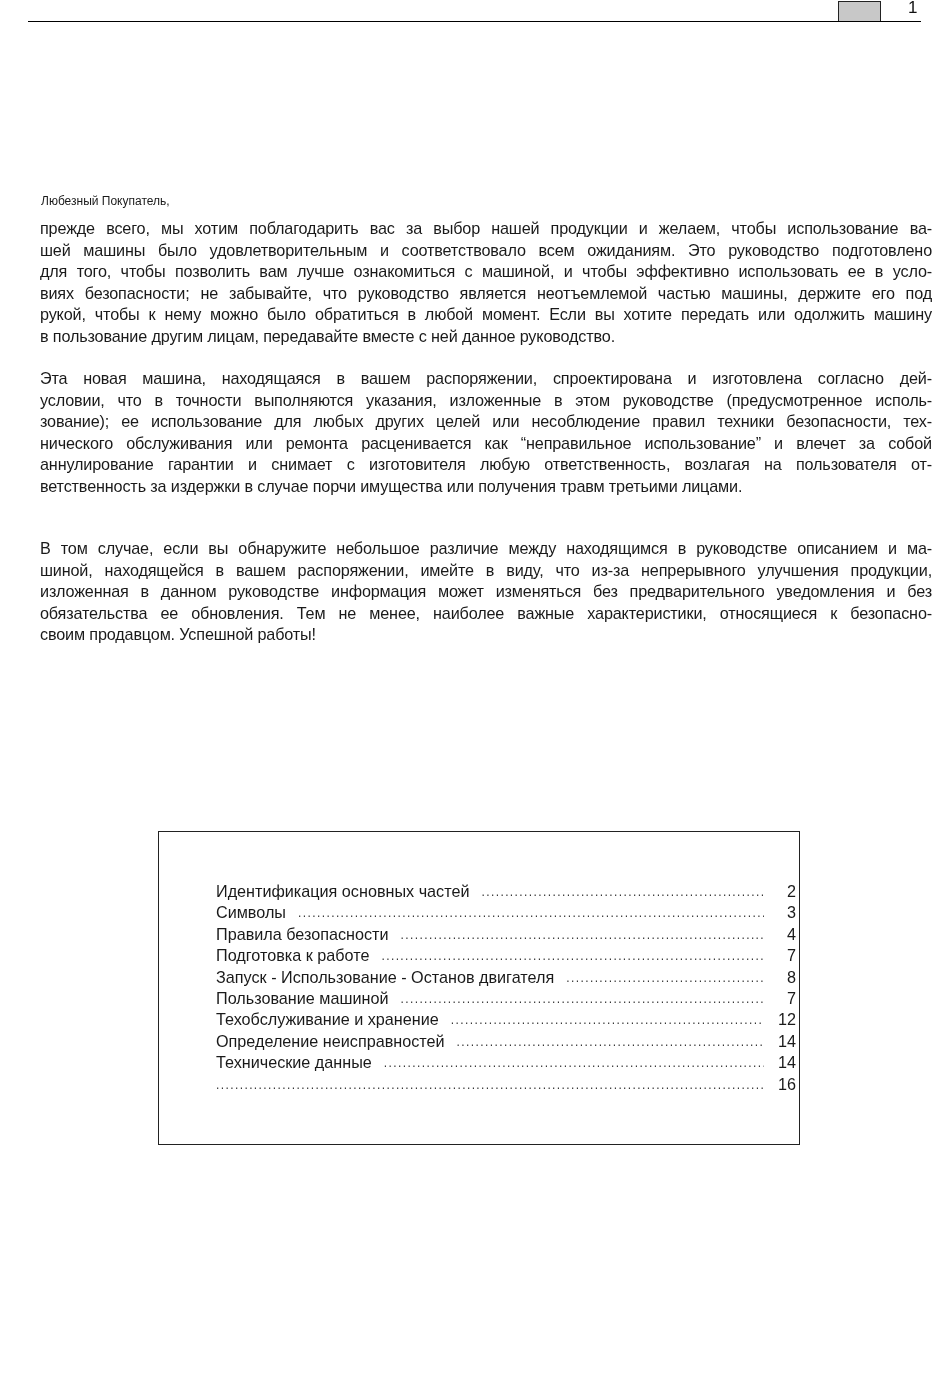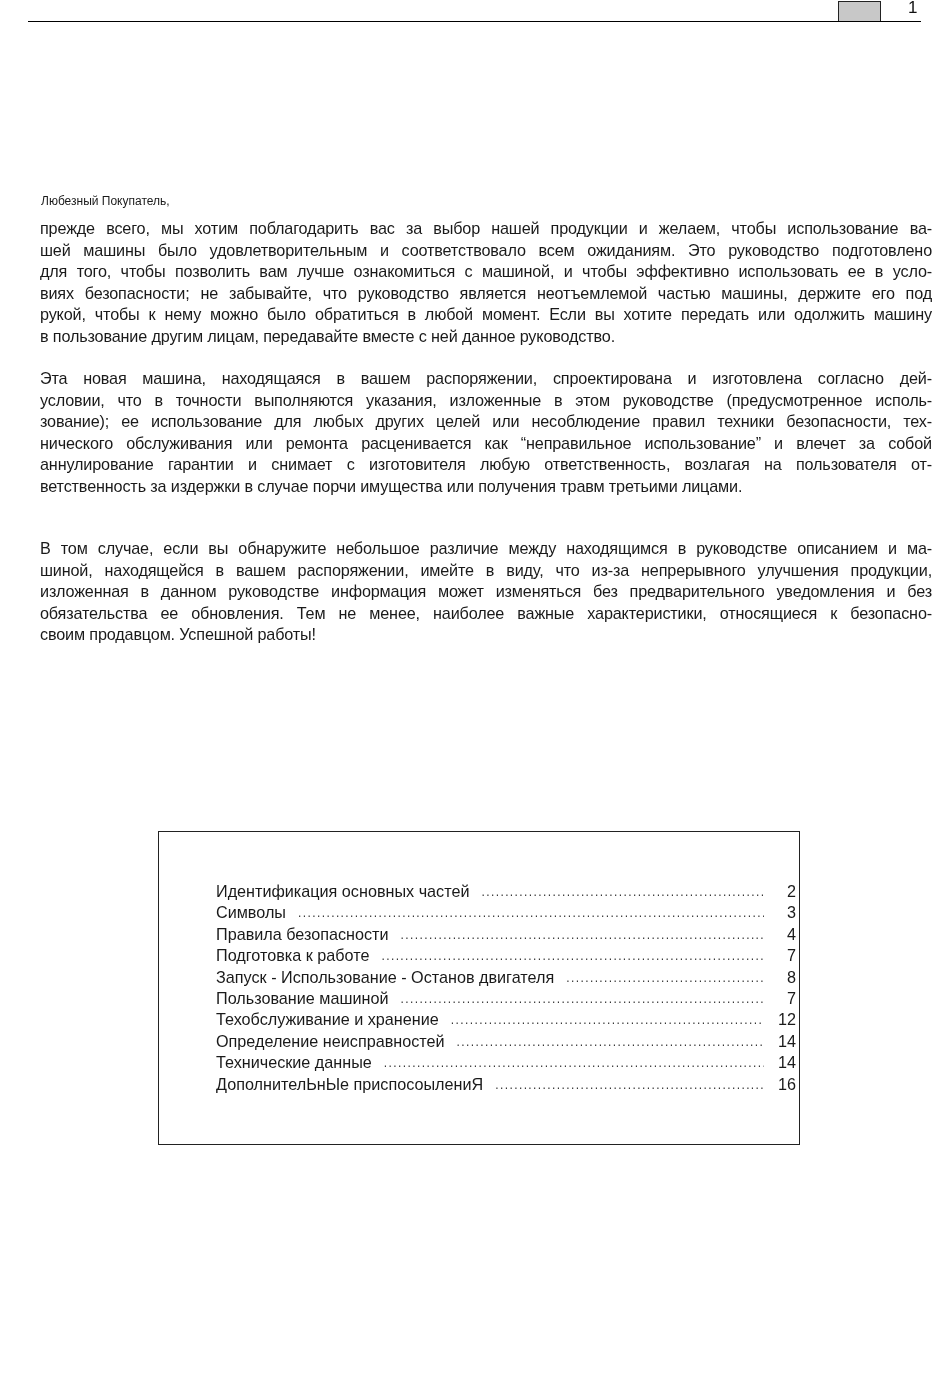--- a/index.html
+++ b/index.html
@@ -197,18 +197,17 @@
       <span class="toc-title">Определение неисправностей</span>
       <span class="toc-dots"></span>
       <span class="toc-page">14</span>
     </li>
     <li class="toc-row">
       <span class="toc-title">Технические данные</span>
       <span class="toc-dots"></span>
       <span class="toc-page">14</span>
     </li>
     <li class="toc-row">
-      <span class="toc-title">ДополнителЬнЫе приспосоылениЯ</span>
       <span class="toc-dots"></span>
       <span class="toc-page">16</span>
     </li>
   </ul>
 </div>
 
 </body></html>

